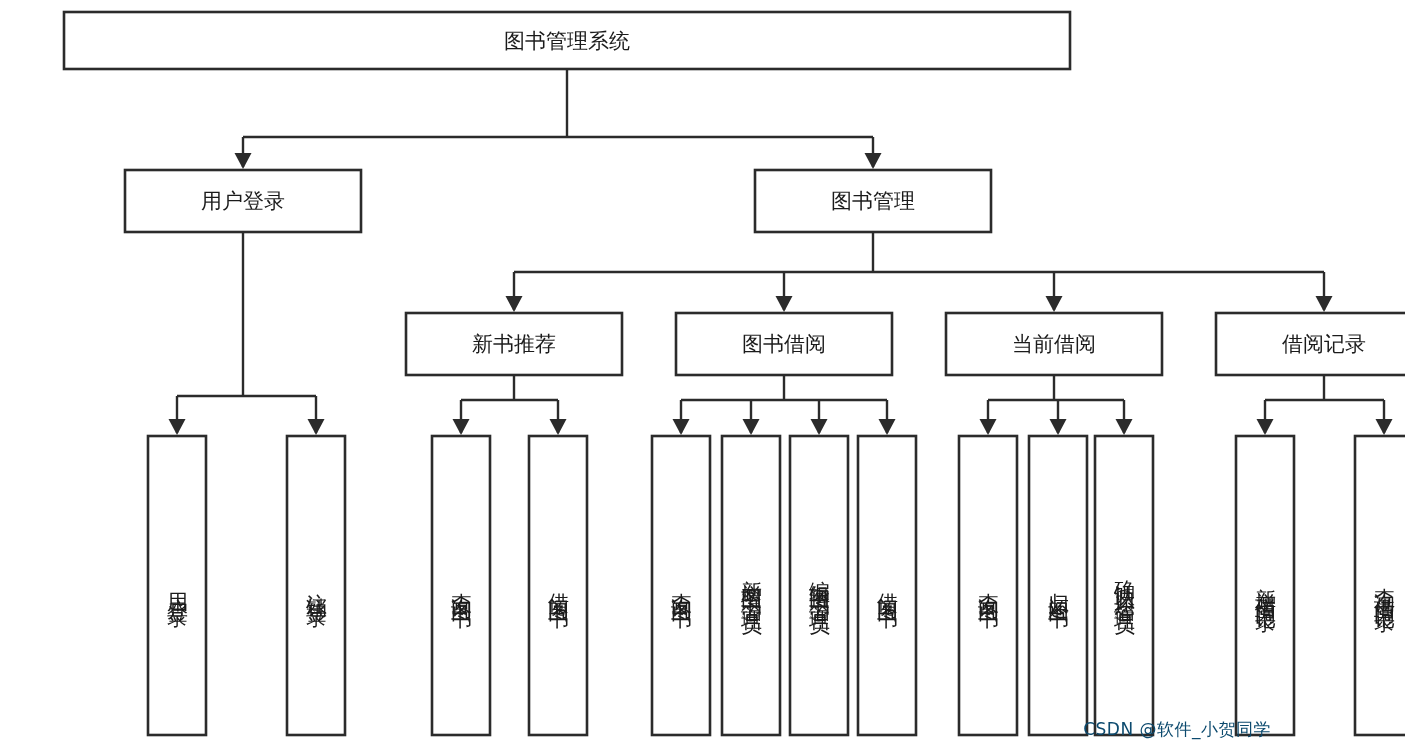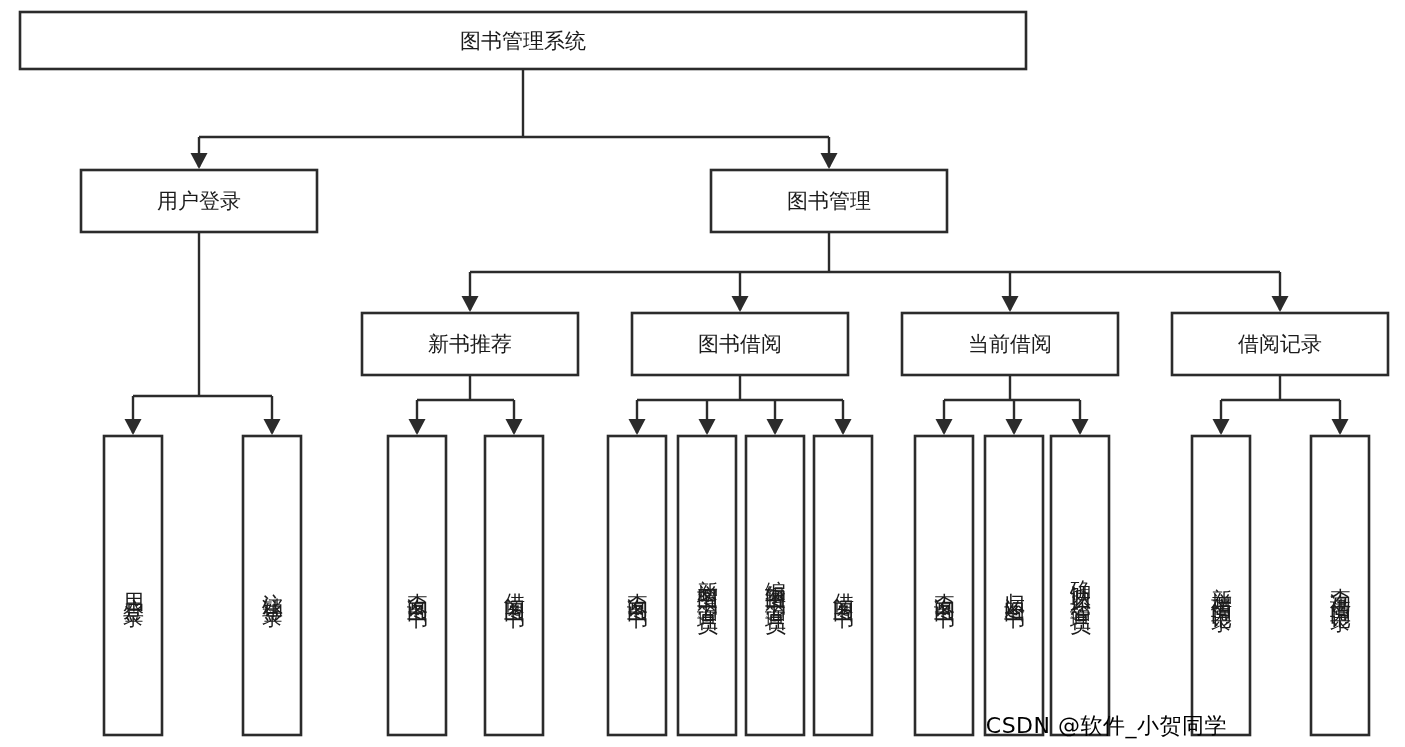--- a/index.html
+++ b/index.html
@@ -12,20 +12,21 @@
     width: 1405px;
     height: 747px;
     font-family: "DejaVu Sans", "Liberation Sans", sans-serif;
     overflow: hidden;
   }
   #diagram-root {
     position: relative;
     width: 1237px;
     height: 747px;
     background: #ffffff;
+    margin-left: 44px;
   }
   svg#chart-svg {
     position: absolute;
     left: 0;
     top: 0;
     width: 1405px;
     height: 747px;
     display: block;
   }
   .node-box {
@@ -65,22 +66,22 @@
   }
   .arrow-head {
     fill: #2b2b2b;
     stroke: none;
   }
   .watermark {
     position: absolute;
     right: 10px;
     bottom: 6px;
     font-family: "DejaVu Sans", "Liberation Sans", sans-serif;
-    font-size: 22px;
-    color: #000000;
+    font-size: 17px;
+    color: #0c4a6e;
     letter-spacing: 0.5px;
     white-space: nowrap;
     user-select: none;
   }
 </style>
 </head>
 <body>
 
 <div id="diagram-root">
 

